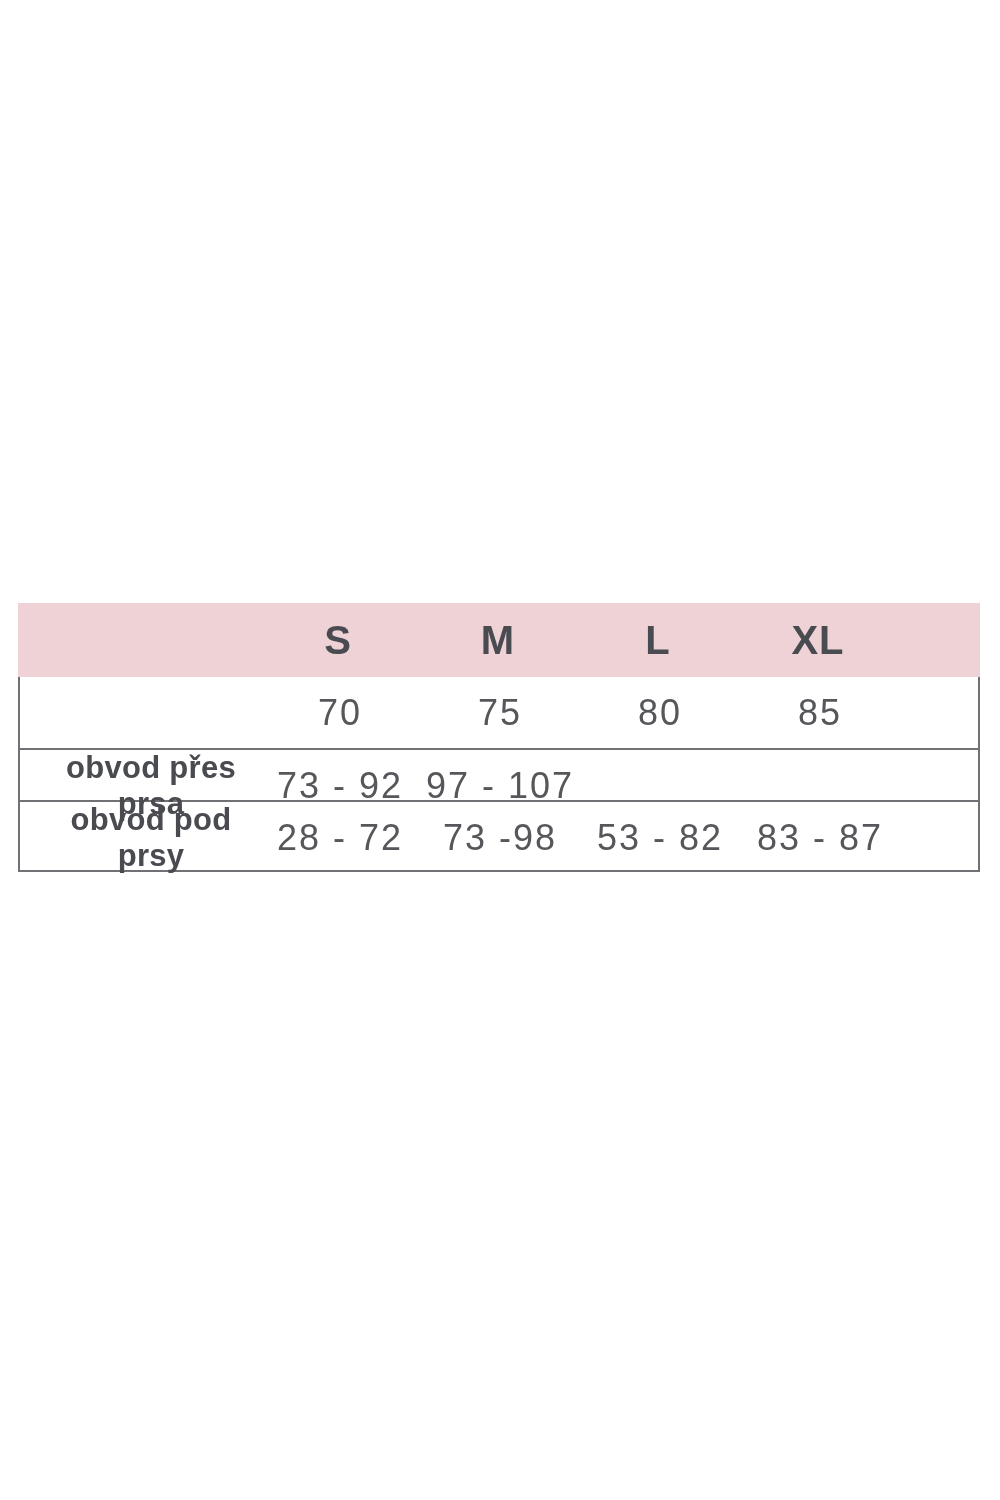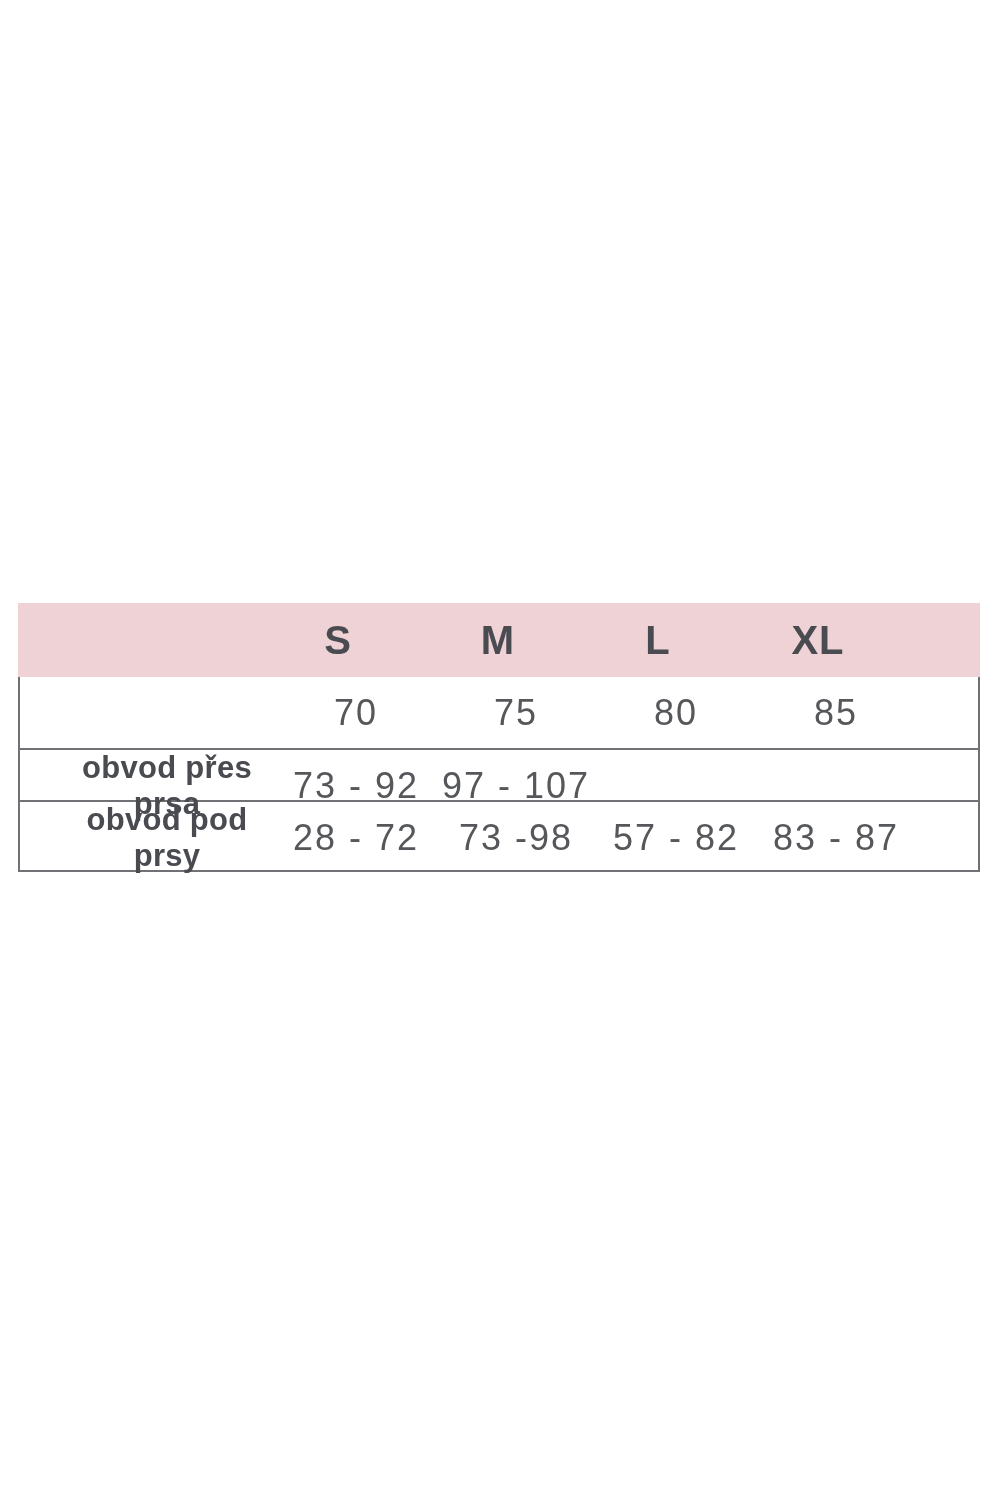--- a/index.html
+++ b/index.html
@@ -37,21 +37,20 @@
     letter-spacing: 1px;
     color: #494b50;
   }
   .chart-body {
     border: 2px solid #707175;
     border-top: none;
     box-sizing: border-box;
   }
   .body-row {
     box-sizing: border-box;
-    padding-left: 16px;
   }
   .body-row.r0 { height: 71px; }
   .body-row.r1 { height: 52px; border-top: 2px solid #707175; }
   .body-row.r2 { height: 70px; border-top: 2px solid #707175; }
   .row-label {
     font-size: 31px;
     font-weight: 700;
     color: #494b50;
     text-align: center;
     padding-left: 22px;
@@ -97,21 +96,21 @@
         <div class="row-label">obvod přes prsa</div>
         <div class="cell-value">73 - 92</div>
         <div class="cell-value">97 - 107</div>
         <div class="filler"></div>
       </div>
 
       <div class="grid-row body-row r2">
         <div class="row-label">obvod pod prsy</div>
         <div class="cell-value">28 - 72</div>
         <div class="cell-value">73 -98</div>
-        <div class="cell-value">57 - 82</div>
+        <div class="cell-value">53 - 82</div>
         <div class="cell-value">83 - 87</div>
         <div class="filler"></div>
       </div>
 
     </div>
   </div>
 
 </div>
 
 </body></html>

